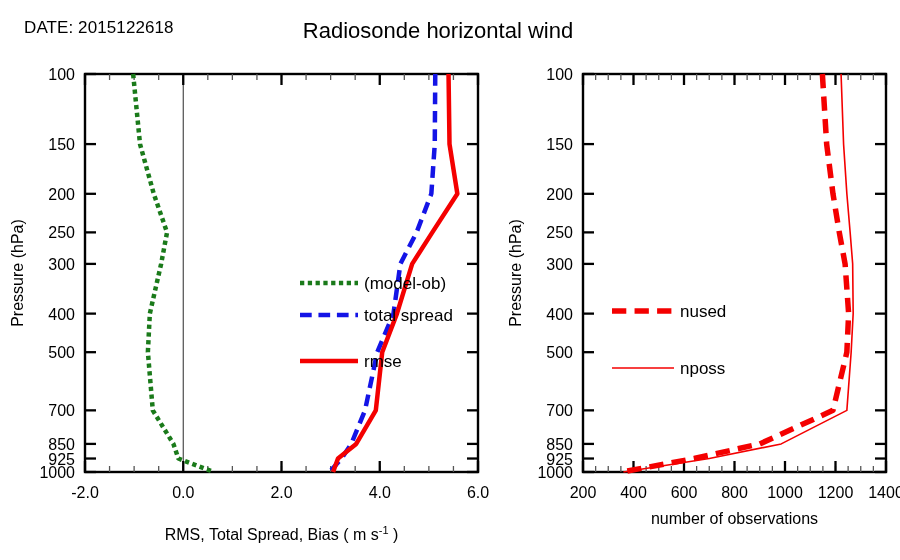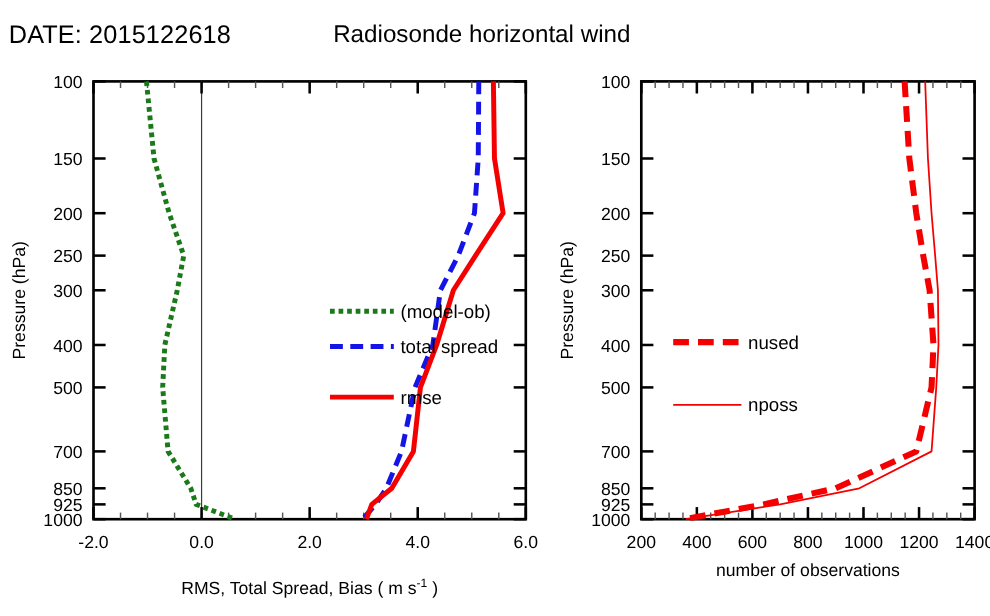--- a/index.html
+++ b/index.html
@@ -1,19 +1,19 @@
 <!DOCTYPE html>
 <html><head>
 <meta charset="utf-8">
 <style>
   html,body{margin:0;padding:0;background:#fff;}
   body{width:900px;height:560px;position:relative;overflow:hidden;
        font-family:"Liberation Sans",sans-serif;color:#000;}
   .stage{position:absolute;left:0;top:0;width:900px;height:560px;}
-  .date-label{position:absolute;left:8px;top:18px;font-size:23px;letter-spacing:0.1px;}
+  .date-label{position:absolute;left:24px;top:18px;font-size:17px;letter-spacing:0.1px;}
   .main-title{position:absolute;left:0;top:0;width:900px;text-align:center;
               font-size:22px;padding-left:35px;}
   .title-inner{display:inline-block;transform:translateX(-47px);padding-top:18px;}
   svg{position:absolute;left:0;top:0;}
   text{font-family:"Liberation Sans",sans-serif;fill:#000;}
   .tick-lbl{font-size:16px;}
   .axis-title{font-size:16px;}
   .legend-lbl{font-size:17px;}
   .small-sup{font-size:11px;}
 </style>

